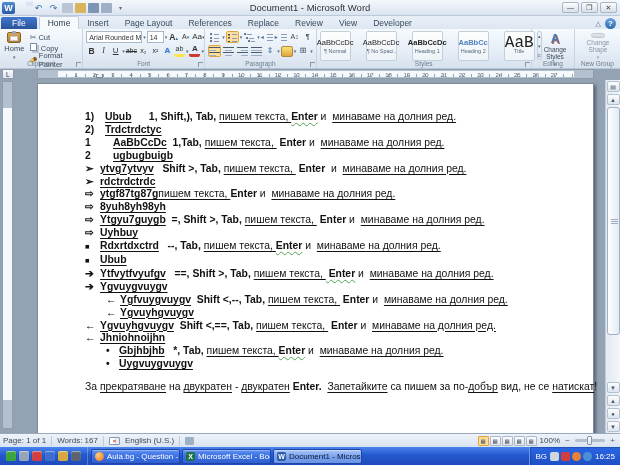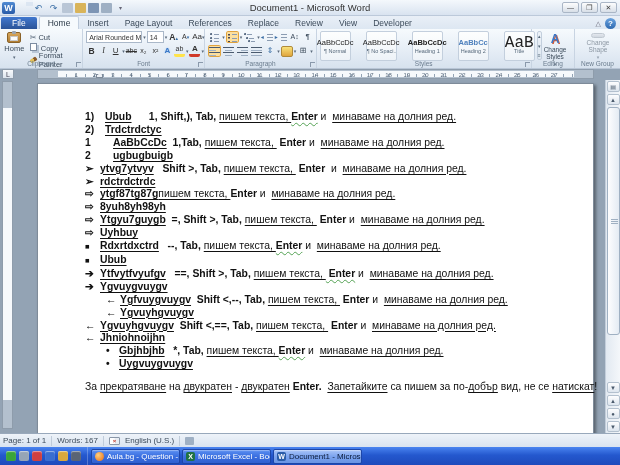--- a/index.html
+++ b/index.html
@@ -567,20 +567,35 @@
 
   <div class="statusbar">
     <span>Page: 1 of 1</span>
     <span class="sb-sep"></span>
     <span>Words: 167</span>
     <span class="sb-sep"></span>
     <span class="ic-book">×</span>
     <span>English (U.S.)</span>
     <span class="sb-sep"></span>
     <span class="qmini" style="background:#9fb0c4;width:9px;height:8px"></span>
+    <div class="sb-right">
+      <span style="display:flex;gap:1px">
+          <span class="viewbtn active">▦</span>
+          <span class="viewbtn">▦</span>
+          <span class="viewbtn">▦</span>
+          <span class="viewbtn">▦</span>
+          <span class="viewbtn">▦</span>
+        </span>
+      <span>100%</span>
+      <span class="zoombtn">−</span>
+      <span class="zoomtrack">
+          <span class="zoomthumb"></span>
+        </span>
+      <span class="zoombtn">+</span>
+    </div>
   </div>
 
   <div class="taskbar">
     <div class="qlaunch">
         <span class="qlicon" style="background: rgb(58, 165, 58);"></span>
         <span class="qlicon" style="background: rgb(150, 165, 182);"></span>
         <span class="qlicon" style="background: rgb(208, 64, 64);"></span>
         <span class="qlicon" style="background: rgb(58, 110, 208);"></span>
         <span class="qlicon" style="background: rgb(217, 168, 60);"></span>
         <span class="qlicon" style="background: rgb(90, 100, 116);"></span>
@@ -592,15 +607,25 @@
         </div>
         <div class="taskbtn">
           <span class="tico excel">X</span>
           <span>Microsoft Excel - Book2</span>
         </div>
         <div class="taskbtn active">
           <span class="tico word">W</span>
           <span>Document1 - Microsof...</span>
         </div>
       </div>
+    <div class="tray">
+      <span>BG</span>
+      <span style="display:flex;gap:2px">
+          <span class="trayicon" style="background: rgb(207, 214, 224);"></span>
+          <span class="trayicon" style="background: rgb(208, 64, 64);"></span>
+          <span class="trayicon round" style="background: rgb(232, 129, 58);"></span>
+          <span class="trayicon round" style="background: rgb(74, 144, 217);"></span>
+        </span>
+      <span>16:25</span>
+    </div>
   </div>
 
 </div>
 
 </body></html>

